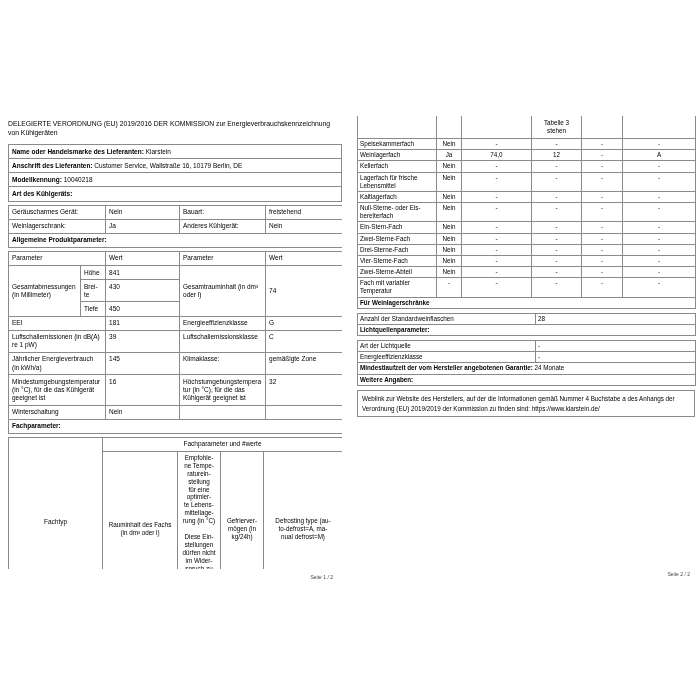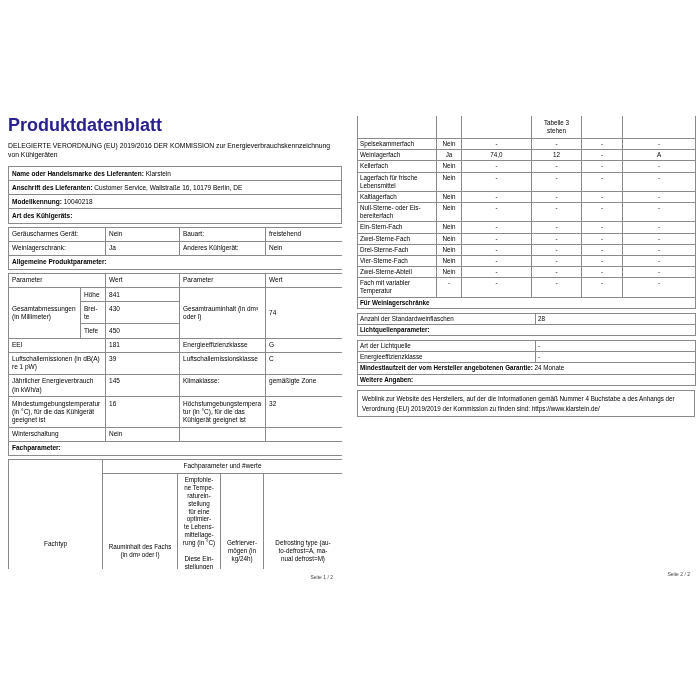--- a/index.html
+++ b/index.html
@@ -37,21 +37,20 @@
 
   .footer{position:absolute;font-size:5px;color:#444;}
   #footer-1{left:288px;top:574px;width:45px;text-align:right;}
   #footer-2{left:645px;top:571px;width:45px;text-align:right;}
 </style>
 </head>
 <body>
 
 <div class="page" id="page-left">
 
-  <h1 class="doc-title">Produktdatenblatt</h1>
   <div class="reg-text">DELEGIERTE VERORDNUNG (EU) 2019/2016 DER KOMMISSION zur Energieverbrauchskennzeichnung von Kühlgeräten</div>
 
   <table class="mt" style="margin-top:7px;">
     <tbody>
         <tr>
       <td><span class="b">Name oder Handelsmarke des Lieferanten:</span> <span>Klarstein</span></td>
     </tr>
     <tr>
       <td><span class="b">Anschrift des Lieferanten:</span> <span>Customer Service, Wallstraße 16, 10179 Berlin, DE</span></td>
     </tr>

